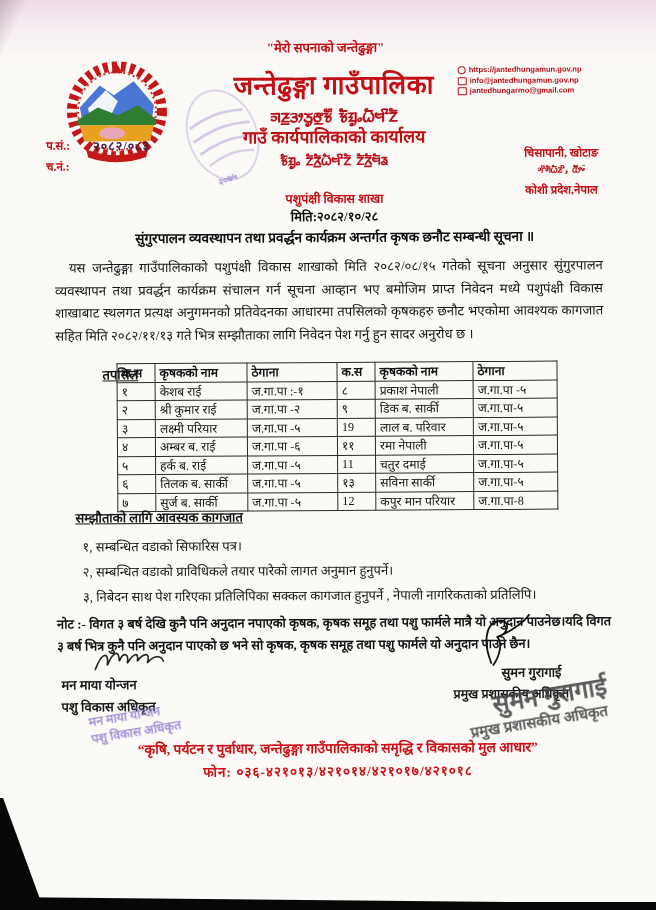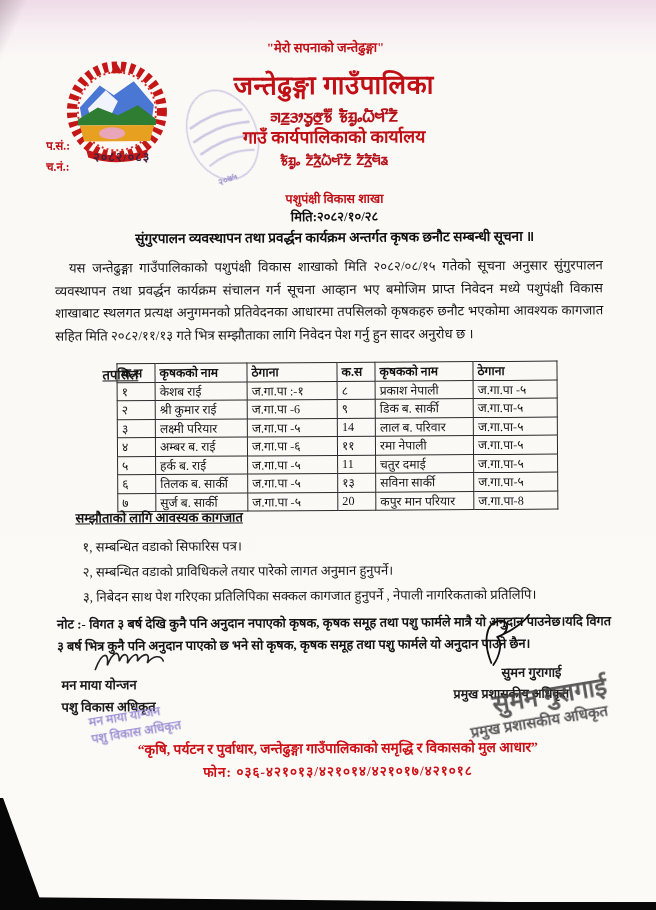--- a/index.html
+++ b/index.html
@@ -14,21 +14,21 @@
   .abs{position:absolute;}
   .quote{left:0;top:38px;width:656px;text-align:center;font-weight:bold;font-size:13px;color:#c01016;}
   .head-center{left:168px;top:72px;width:336px;text-align:center;color:#c01016;line-height:1.1;}
   .muni-name{font-size:26px;font-weight:bold;letter-spacing:.5px;}
   .limbu{font-family:"DejaVu Sans",sans-serif;font-weight:bold;color:#b5121a;}
   .limbu1{font-size:19px;margin-top:4px;}
   .office-name{font-size:17.5px;font-weight:bold;margin-top:3px;}
   .limbu2{font-size:16px;margin-top:3px;}
   .dept{left:0;top:190px;width:672px;text-align:center;font-size:12.5px;font-weight:bold;color:#c01016;}
   .refs{left:48px;top:134px;font-size:11.5px;font-weight:bold;color:#c01016;line-height:21px;}
-  .ref-val{position:absolute;left:47px;top:1px;color:#43203c;font-size:12.5px;letter-spacing:1px;white-space:nowrap;margin-top:11px;}
+  .ref-val{position:absolute;left:47px;top:1px;color:#43203c;font-size:12.5px;letter-spacing:1px;white-space:nowrap;}
   .contacts{left:460px;top:66px;font-size:7.6px;line-height:10.5px;color:#b5121a;font-weight:bold;
             font-family:"Liberation Sans","DejaVu Sans",sans-serif;}
   .contact-row{display:flex;align-items:center;gap:3px;}
   .cicon{display:inline-block;width:7px;height:6px;border:1px solid #b5121a;border-radius:1px;position:relative;flex:0 0 auto;}
   .cicon.globe{border-radius:50%;width:6px;}
   .address{left:498px;top:146px;width:130px;text-align:center;color:#c01016;font-weight:bold;font-size:11.5px;line-height:16px;}
   .address .limbu{font-size:10.5px;}
   .emblem{left:58px;top:60px;}
   .stamp-hdr{left:186px;top:86px;width:80px;height:104px;transform:rotate(-22deg);opacity:.6;filter:blur(.3px);}
   .stamp-hdr .yr{position:absolute;left:18px;top:84px;font-size:9.5px;color:#5d49ae;font-weight:bold;}
@@ -110,21 +110,40 @@
       <div class="abs refs">
         <div style="position:relative;font-family:Liberation Serif, serif;">
           <span>प.सं.:</span>
           <span class="ref-val">२०८२/०८३</span>
         </div>
         <div>
           <span>च.नं.:</span>
         </div>
       </div>
 
-
+      <div class="abs contacts">
+        <div class="contact-row">
+          <span class="cicon globe"></span>
+          <span>https://jantedhungamun.gov.np</span>
+        </div>
+        <div class="contact-row">
+          <span class="cicon"></span>
+          <span>info@jantedhungamun.gov.np</span>
+        </div>
+        <div class="contact-row">
+          <span class="cicon"></span>
+          <span>jantedhungarmo@gmail.com</span>
+        </div>
+      </div>
+
+      <div class="abs address">
+        <div>चिसापानी, खोटाङ</div>
+        <div class="limbu">ᤆᤡᤛᤠᤐᤠᤏᤡ, ᤂᤥ᤺ᤴ᤺</div>
+        <div style="margin-top:5px;">कोशी प्रदेश,नेपाल</div>
+      </div>
 
       <div class="abs dateline">मिति:२०८२/१०/२८</div>
       <div class="abs subject">सुंगुरपालन व्यवस्थापन तथा प्रवर्द्धन कार्यक्रम अन्तर्गत कृषक छनौट सम्बन्धी सूचना ॥</div>
       <div class="abs bodytext">यस जन्तेढुङ्गा गाउँपालिकाको पशुपंक्षी विकास शाखाको मिति २०८२/०८/१५ गतेको सूचना अनुसार सुंगुरपालन व्यवस्थापन तथा प्रवर्द्धन कार्यक्रम संचालन गर्न सूचना आव्हान भए बमोजिम प्राप्त निवेदन मध्ये पशुपंक्षी विकास शाखाबाट स्थलगत प्रत्यक्ष अनुगमनको प्रतिवेदनका आधारमा तपसिलको कृषकहरु छनौट भएकोमा आवश्यक कागजात सहित मिति २०८२/११/१३ गते भित्र सम्झौताका लागि निवेदन पेश गर्नु हुन सादर अनुरोध छ ।</div>
       <div class="abs tapasil">तपसिल</div>
 
       <table class="farmers">
         <colgroup>
           <col style="width:38px">
             <col style="width:92px">
@@ -146,30 +165,30 @@
           <td>१</td>
           <td>केशब राई</td>
           <td>ज.गा.पा :-१</td>
           <td>८</td>
           <td>प्रकाश नेपाली</td>
           <td>ज.गा.पा -५</td>
         </tr>
         <tr>
           <td>२</td>
           <td>श्री कुमार राई</td>
-          <td>ज.गा.पा -6</td>
+          <td>ज.गा.पा -२</td>
           <td>९</td>
           <td>डिक ब. सार्की</td>
           <td>ज.गा.पा-५</td>
         </tr>
         <tr>
           <td>३</td>
           <td>लक्ष्मी परियार</td>
           <td>ज.गा.पा -५</td>
-          <td>14</td>
+          <td>19</td>
           <td>लाल ब. परिवार</td>
           <td>ज.गा.पा-५</td>
         </tr>
         <tr>
           <td>४</td>
           <td>अम्बर ब. राई</td>
           <td>ज.गा.पा -६</td>
           <td>११</td>
           <td>रमा नेपाली</td>
           <td>ज.गा.पा-५</td>
@@ -187,21 +206,21 @@
           <td>तिलक ब. सार्की</td>
           <td>ज.गा.पा -५</td>
           <td>१३</td>
           <td>सविना सार्की</td>
           <td>ज.गा.पा-५</td>
         </tr>
         <tr>
           <td>७</td>
           <td>सुर्ज ब. सार्की</td>
           <td>ज.गा.पा -५</td>
-          <td>20</td>
+          <td>12</td>
           <td>कपुर मान परियार</td>
           <td>ज.गा.पा-8</td>
         </tr>
       </tbody>
         </table>
 
       <div class="abs docs-head">सम्झौताको लागि आवस्यक कागजात</div>
       <div class="abs doc-item" style="top:536px;">१, सम्बन्धित वडाको सिफारिस पत्र।</div>
       <div class="abs doc-item" style="top:561px;">२, सम्बन्धित वडाको प्राविधिकले तयार पारेको लागत अनुमान हुनुपर्ने।</div>
       <div class="abs doc-item" style="top:586px;">३, निबेदन साथ पेश गरिएका प्रतिलिपिका सक्कल कागजात हुनुपर्ने , नेपाली नागरिकताको प्रतिलिपि।</div>

